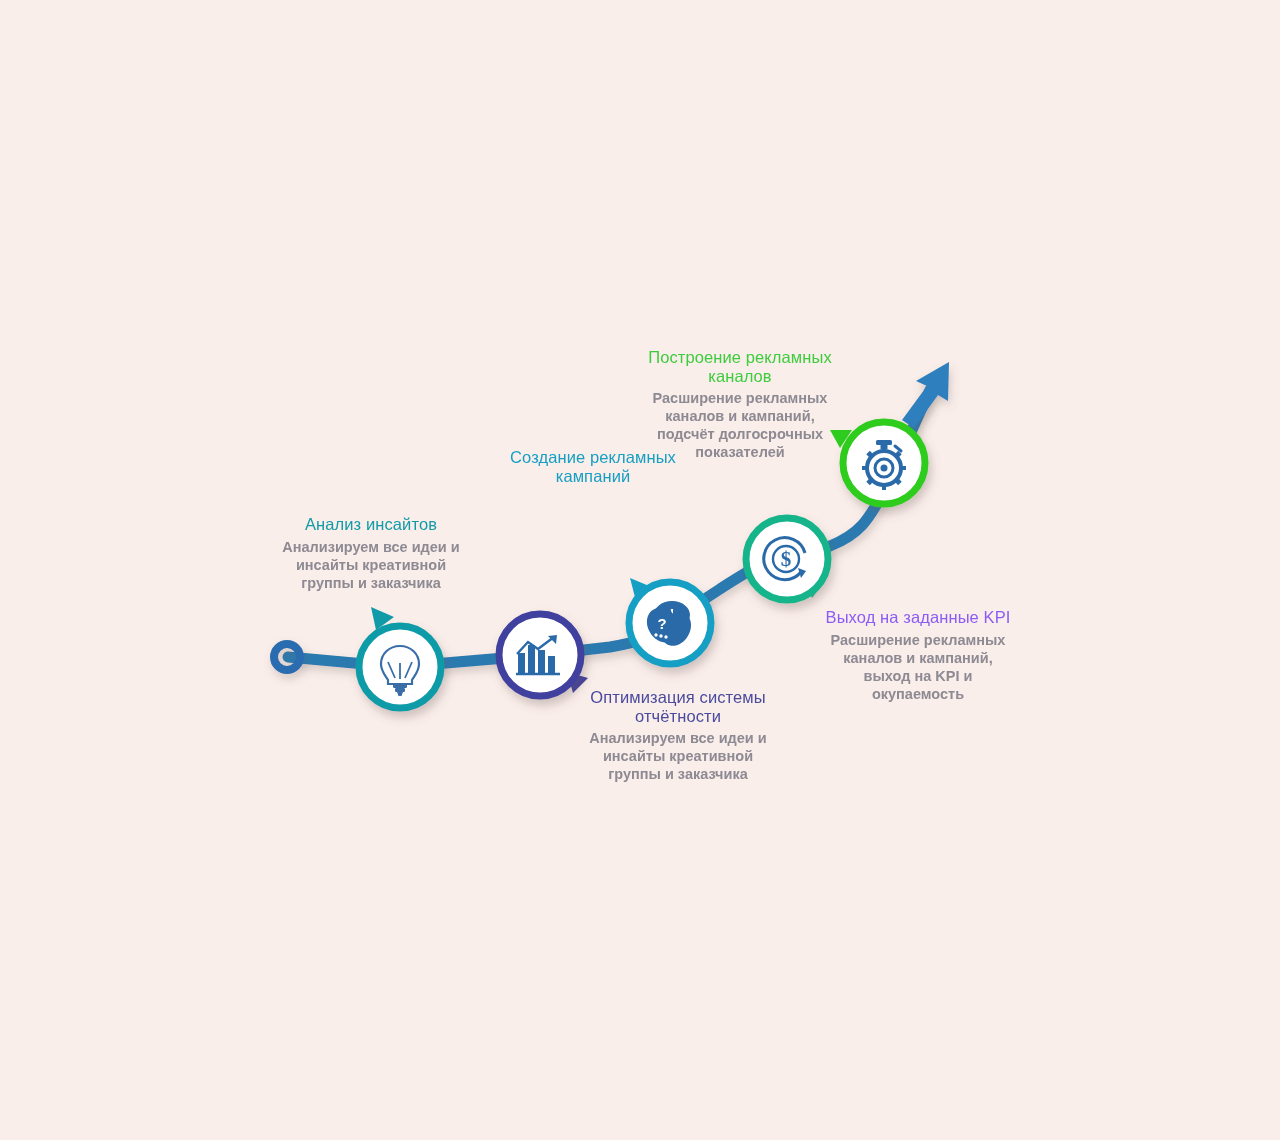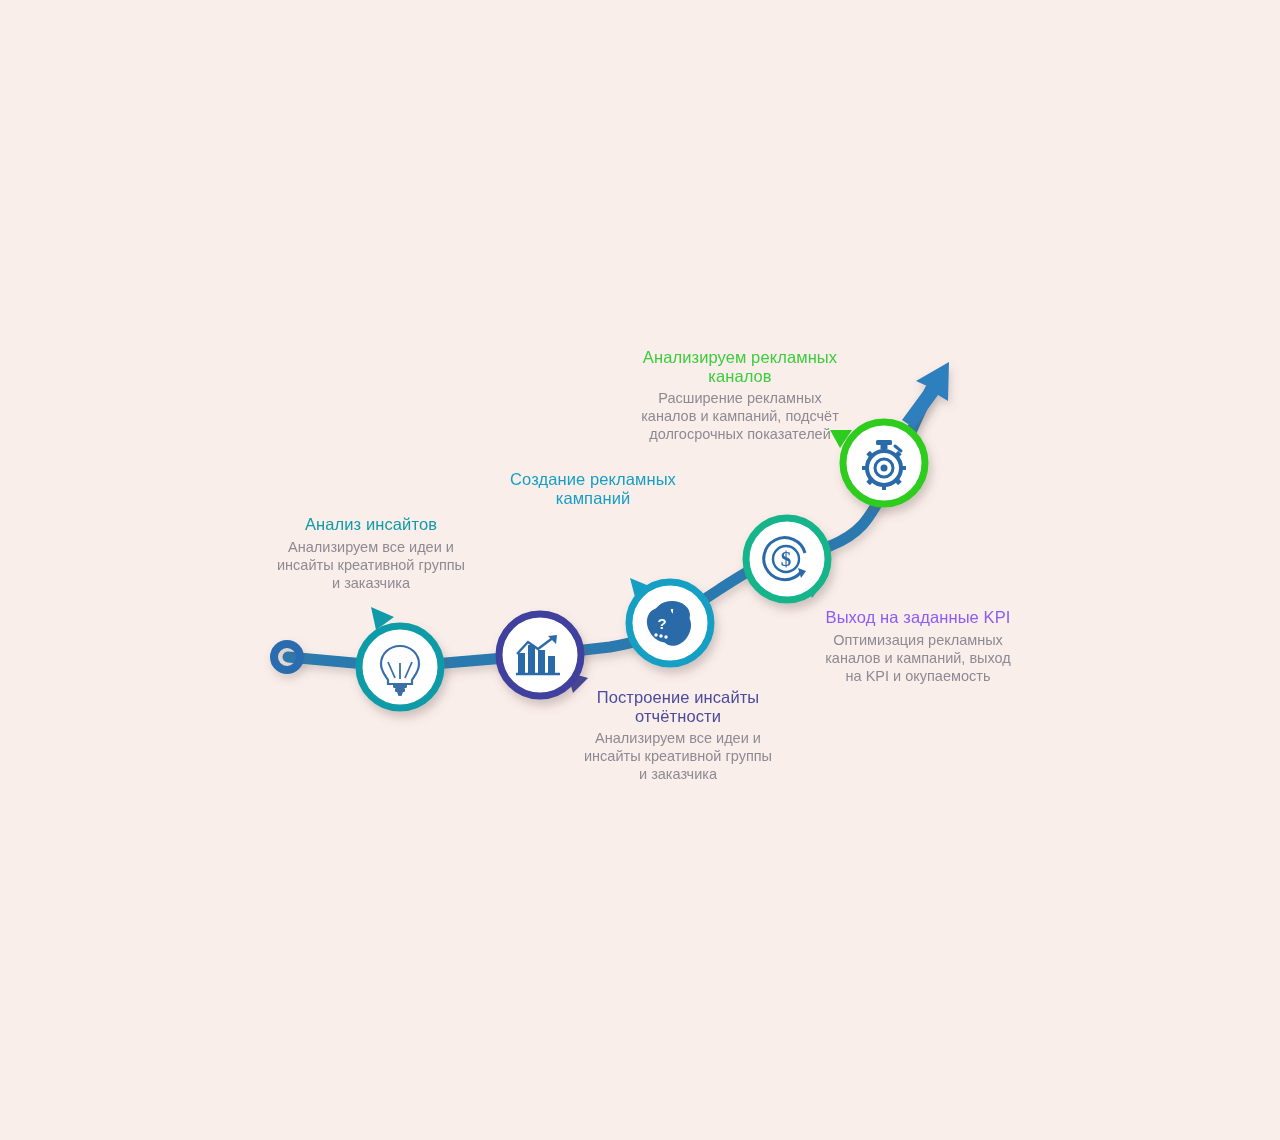--- a/index.html
+++ b/index.html
@@ -43,27 +43,27 @@
     letter-spacing: 0.1px;
     margin: 0 0 4px 0;
     font-weight: 400;
   }
   .step-desc {
     font-family: "Liberation Sans", sans-serif;
     font-size: 14.5px;
     line-height: 18px;
     color: #8d8a93;
     margin: 0;
-    font-weight: 400;
+    font-weight: 700;
   }
 
   
   #tb-1 { left: 253px; top: 515px; width: 190px; margin-left: 23px; }
   #tb-2 { left: 578px; top: 688px; width: 200px; }
-  #tb-3 { left: 498px; top: 470px; width: 190px; }
+  #tb-3 { left: 498px; top: 448px; width: 190px; }
   #tb-4 { left: 818px; top: 608px; width: 200px; }
   #tb-5 { left: 640px; top: 348px; width: 200px; }
 </style>
 </head>
 <body>
 
 <div id="infographic">
 
   <svg class="svg-layer" viewBox="0 0 1280 1140">
     <defs>
@@ -192,31 +192,31 @@
       </g>
     </g>
   </svg>
 
   <div class="text-block" id="tb-1">
     <div class="step-title" style="color:#119ba8">Анализ инсайтов</div>
     <div class="step-desc">Анализируем все идеи и инсайты креативной группы и заказчика</div>
   </div>
 
   <div class="text-block" id="tb-2">
-    <div class="step-title" style="color:#4a4a9e">Построение инсайты отчётности</div>
+    <div class="step-title" style="color:#4a4a9e">Оптимизация системы отчётности</div>
     <div class="step-desc">Анализируем все идеи и инсайты креативной группы и заказчика</div>
   </div>
 
   <div class="text-block" id="tb-3">
     <div class="step-title" style="color:#159fc4">Создание рекламных кампаний</div>
   </div>
 
   <div class="text-block" id="tb-4">
     <div class="step-title" style="color:#8b5cf6">Выход на заданные KPI</div>
-    <div class="step-desc">Оптимизация рекламных каналов и кампаний, выход на KPI и окупаемость</div>
+    <div class="step-desc">Расширение рекламных каналов и кампаний, выход на KPI и окупаемость</div>
   </div>
 
   <div class="text-block" id="tb-5">
-    <div class="step-title" style="color:#3dcc3d">Анализируем рекламных каналов</div>
+    <div class="step-title" style="color:#3dcc3d">Построение рекламных каналов</div>
     <div class="step-desc">Расширение рекламных каналов и кампаний, подсчёт долгосрочных показателей</div>
   </div>
 
 </div>
 
 </body></html>

